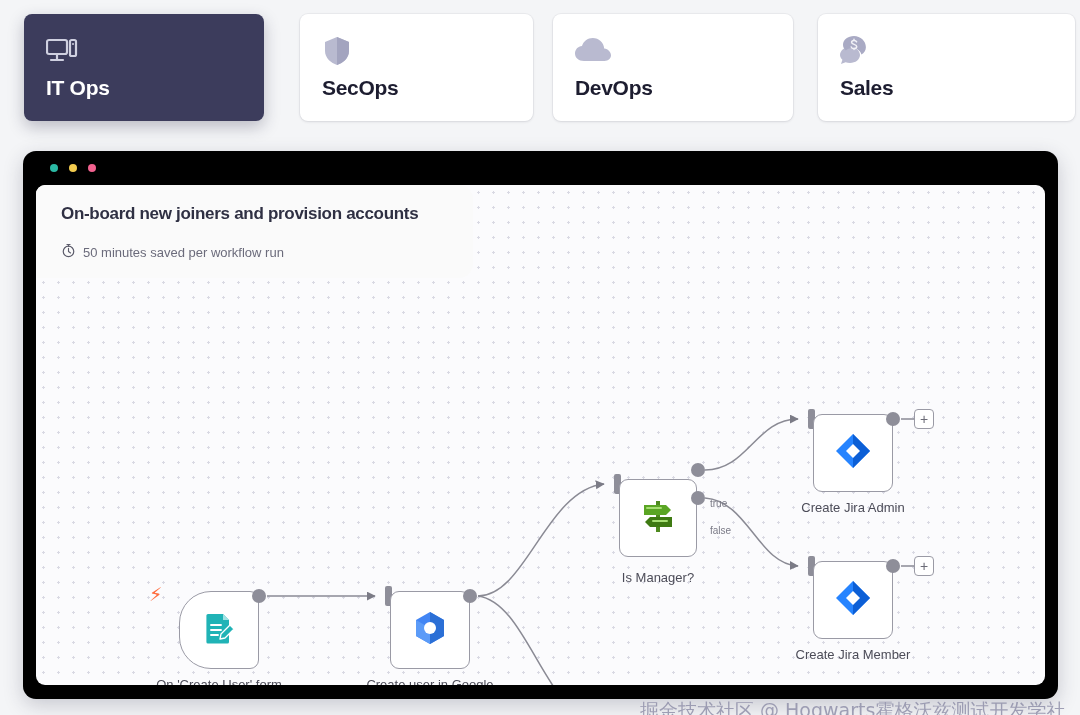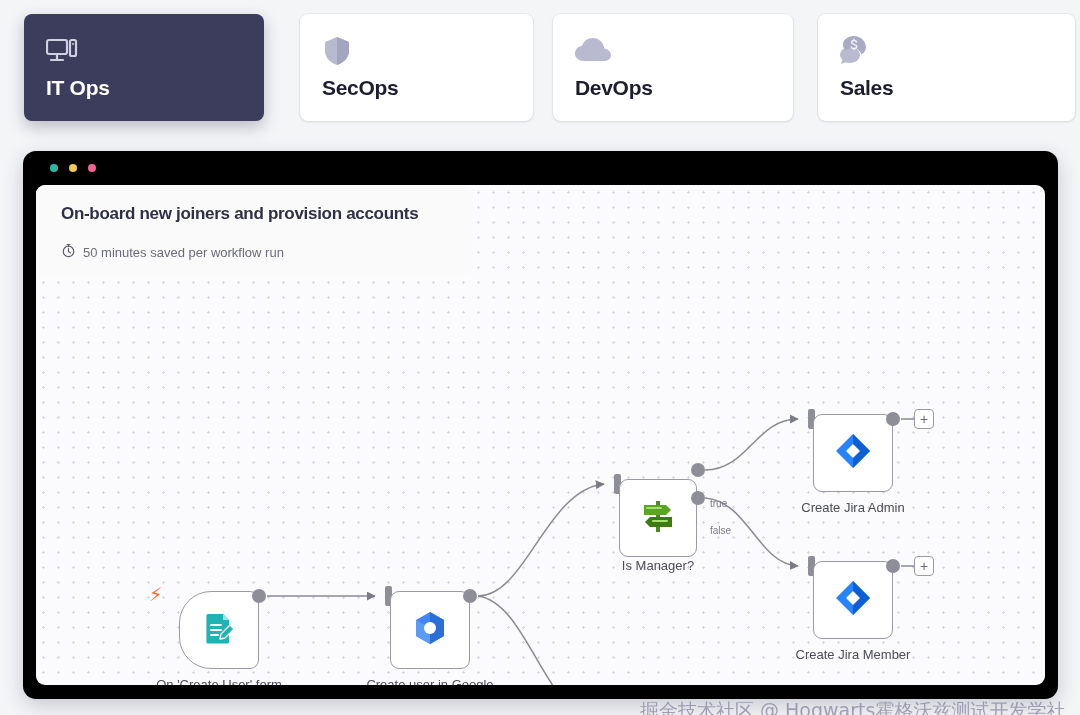--- a/index.html
+++ b/index.html
@@ -223,21 +223,21 @@
           <path d="M6 8 h22 l5 5 -5 5 H6 Z" fill="#5aa524"></path>
           <path d="M34 20 h-22 l-5 5 5 5 h22 Z" fill="#3e7a12"></path>
           <path d="M9 11 h14 M15 24 h14" stroke="#a6de73" stroke-width="2" stroke-linecap="round"></path>
         </svg>
       </span>
     </div>
     <span class="port-out" style="left:655px;top:278px;"></span>
     <span class="port-out" style="left:655px;top:306px;"></span>
     <span class="edge-label" style="left:674px;top:313px;">true</span>
     <span class="edge-label" style="left:674px;top:340px;">false</span>
-    <div class="node-label" style="left:552px;top:372px;width:140px;">
+    <div class="node-label" style="left:552px;top:384px;width:140px;">
       <span>Is Manager?</span>
     </div>
 
     <span class="port-in" style="left:772px;top:224px;"></span>
     <div class="node" style="left:777px;top:229px;width:80px;height:78px;">
       <span>
         <svg width="36" height="36" viewBox="0 0 36 36">
           <path d="M18 1 L35 18 L18 35 L1 18 Z" fill="#2684ff"></path>
           <path d="M18 1 L35 18 L18 35 Z" fill="#0c5fd6"></path>
           <path d="M18 11 L25 18 L18 25 L11 18 Z" fill="#ffffff"></path>

